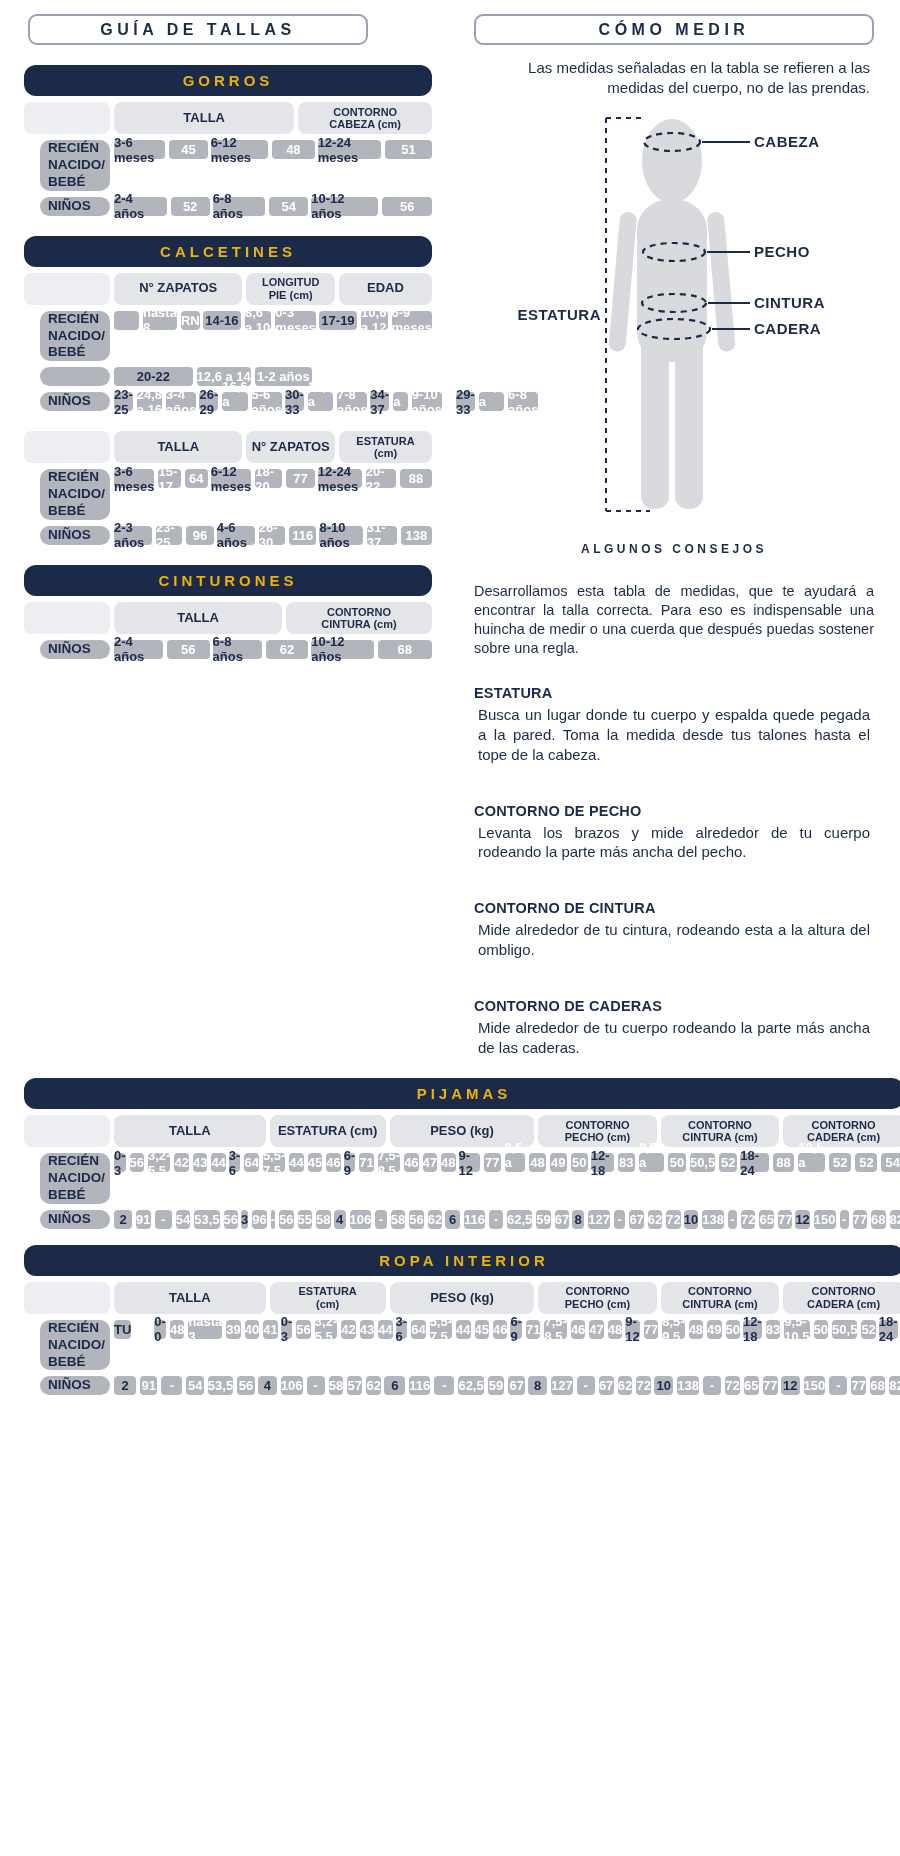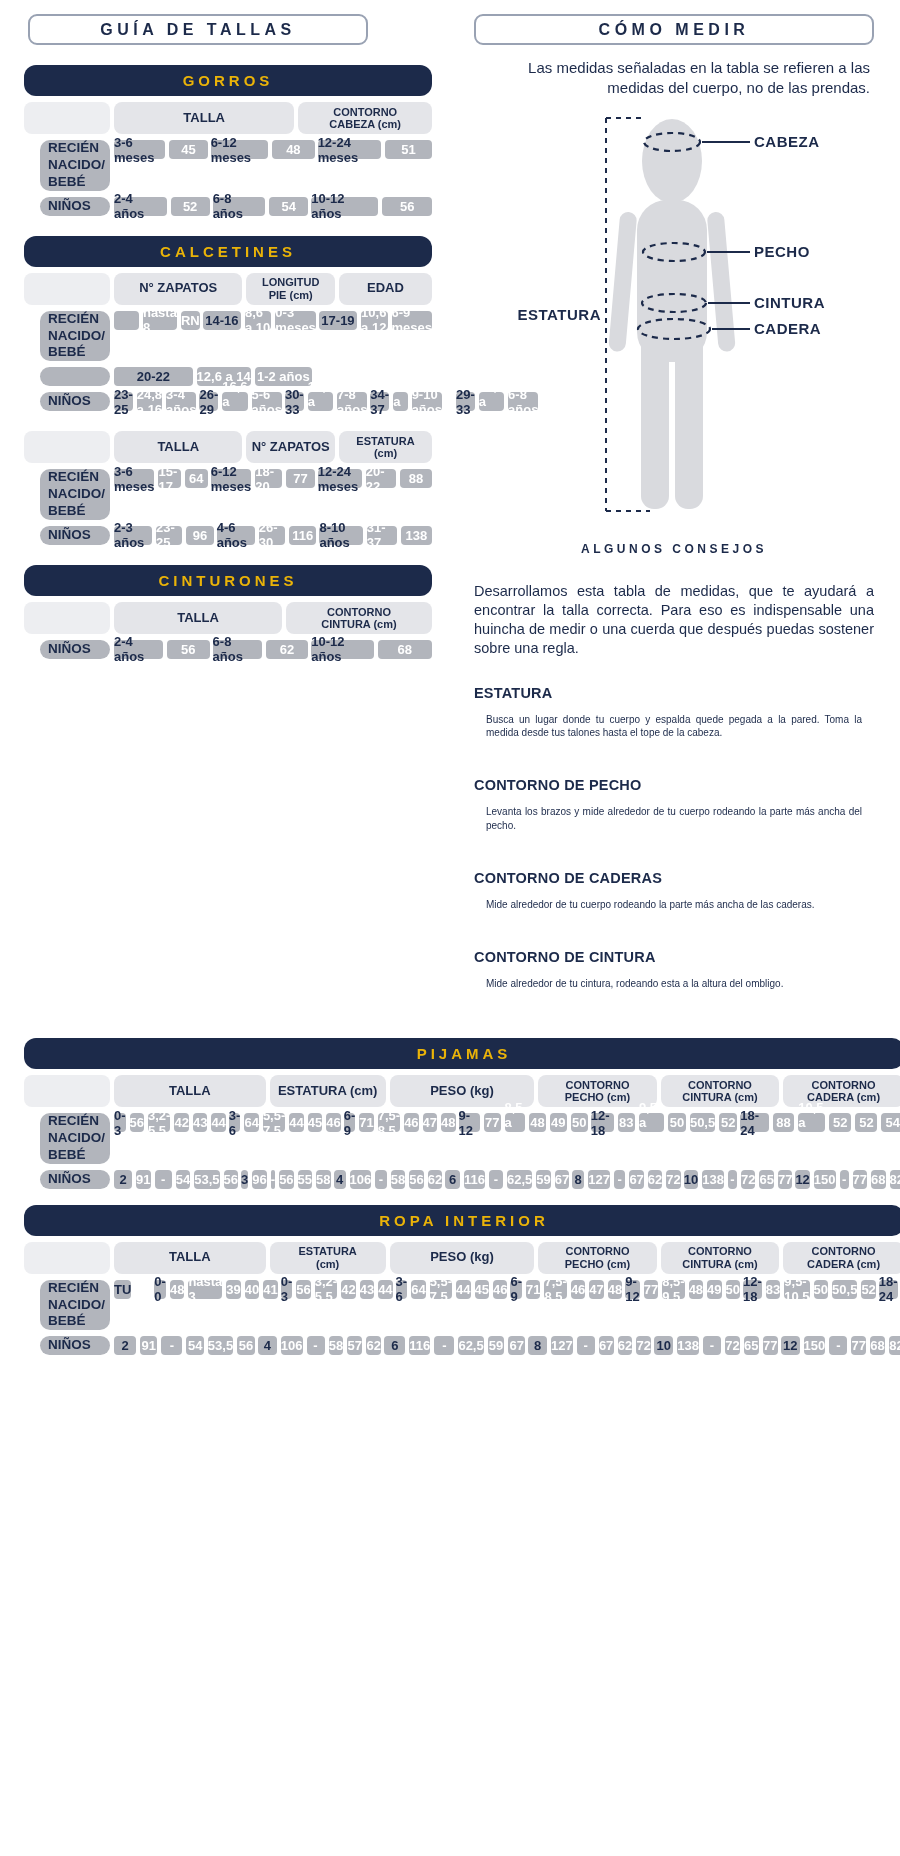--- a/index.html
+++ b/index.html
@@ -39,21 +39,21 @@
 
   
   .intro{margin:13px auto 0;max-width:392px;text-align:right;font-size:15px;line-height:1.32;}
   .diagram{margin-top:8px;}
   svg text{font-family:"Liberation Sans","DejaVu Sans",sans-serif;font-weight:bold;fill:var(--navy);font-size:15px;letter-spacing:.5px;}
   .consejos-title{margin-top:20px;text-align:center;font-weight:bold;font-size:12px;letter-spacing:3.5px;}
   .consejos-intro{margin:26px 0 0;font-size:14.5px;line-height:1.33;text-align:justify;}
   .advice{margin-top:26px;}
   .advice + .advice{margin-top:38px;}
   .advice h4{margin:0 0 3px;font-size:14.5px;letter-spacing:.2px;}
-  .advice p{margin:12px;font-size:10px;line-height:1.33;text-align:justify;}
+  .advice p{margin:4px;font-size:15px;line-height:1.33;text-align:justify;}
 </style>
 </head>
 <body>
 
 <div class="page">
   <div class="columns">
 
     <div class="col-left">
       <div class="title-box">
         <span>GUÍA DE TALLAS</span>
@@ -315,26 +315,26 @@
 
       <div class="advice">
         <h4>ESTATURA</h4>
         <p>Busca un lugar donde tu cuerpo y espalda quede pegada a la pared. Toma la medida desde tus talones hasta el tope de la cabeza.</p>
       </div>
       <div class="advice">
         <h4>CONTORNO DE PECHO</h4>
         <p>Levanta los brazos y mide alrededor de tu cuerpo rodeando la parte más ancha del pecho.</p>
       </div>
       <div class="advice">
+        <h4>CONTORNO DE CINTURA</h4>
+        <p>Mide alrededor de tu cintura, rodeando esta a la altura del ombligo.</p>
+      </div>
+      <div class="advice">
         <h4>CONTORNO DE CADERAS</h4>
         <p>Mide alrededor de tu cuerpo rodeando la parte más ancha de las caderas.</p>
-      </div>
-      <div class="advice">
-        <h4>CONTORNO DE CINTURA</h4>
-        <p>Mide alrededor de tu cintura, rodeando esta a la altura del ombligo.</p>
       </div>
     </div>
   </div>
 
   <div id="wide-tables">
       <div class="size-table t-pijamas">
         <div class="tbar">PIJAMAS</div>
         <div class="thead">
           <div class="corner"></div>
           <div class="hcols">

